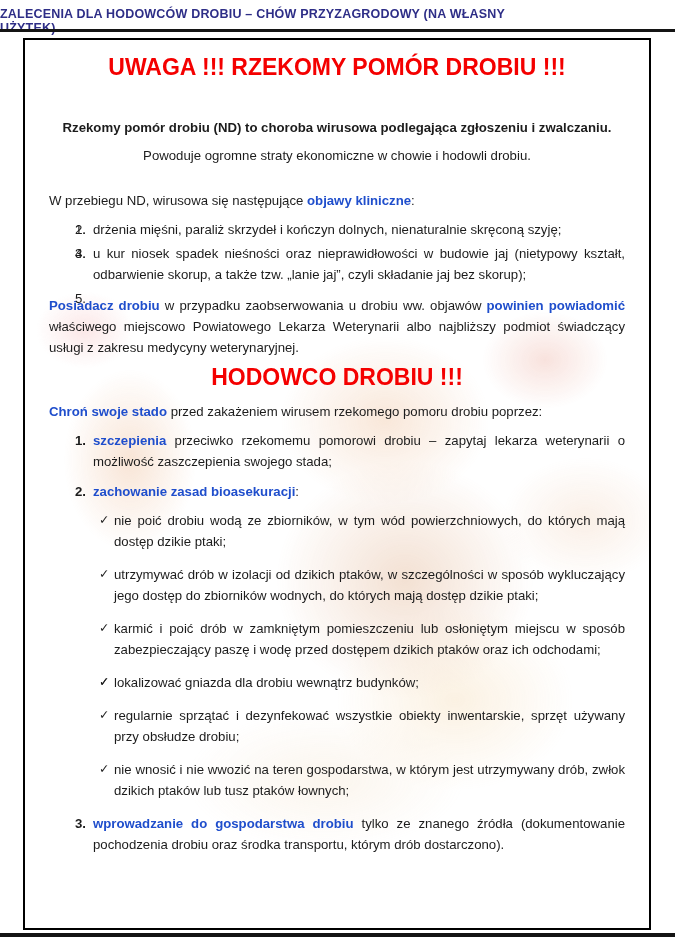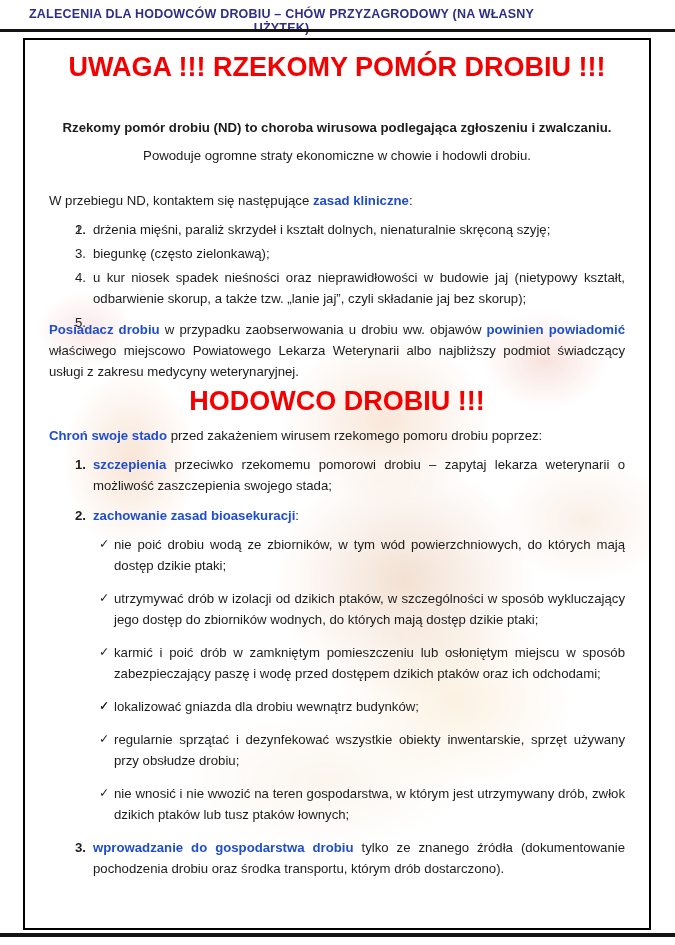--- a/index.html
+++ b/index.html
@@ -13,21 +13,21 @@
   html,body{width:675px;height:945px;}
   body{
     position:relative;
     background:#ffffff;
     font-family:"Liberation Sans", sans-serif;
     color:var(--body-text);
     overflow:hidden;
   }
   .top-header{
     position:absolute;top:7px;left:0;width:563px;
-    text-align:center;
+    text-align:left;
     font-size:12.5px;font-weight:bold;
     color:var(--header-navy);
     letter-spacing:.2px;
   }
   .top-rule{
     position:absolute;top:29px;left:0;width:675px;height:3px;
     background:var(--rule-color);
   }
   .bottom-rule{
     position:absolute;top:933px;left:0;width:675px;height:4px;
@@ -50,21 +50,21 @@
       radial-gradient(ellipse 90px 70px at 520px 320px,  rgba(214,82,52,.30),   rgba(214,82,52,0) 70%),
       radial-gradient(ellipse 150px 120px at 360px 380px,rgba(227,148,84,.40),  rgba(227,148,84,0) 70%),
       radial-gradient(ellipse 185px 170px at 380px 540px,rgba(204,124,64,.42),  rgba(204,124,64,0) 70%),
       radial-gradient(ellipse 170px 130px at 430px 660px,rgba(236,186,110,.36), rgba(236,186,110,0) 70%),
       radial-gradient(ellipse 200px 100px at 300px 740px,rgba(232,196,148,.30), rgba(232,196,148,0) 70%),
       radial-gradient(ellipse 120px 90px at 560px 480px, rgba(222,152,96,.28),  rgba(222,152,96,0) 70%);
   }
   .content{position:relative;z-index:1;}
   .red-title{
     color:var(--title-red);
-    font-size:27px;font-weight:bold;
+    font-size:23px;font-weight:bold;
     text-align:center;line-height:30px;
     margin:8px 0 10px 0;
   }
   .red-title.second{margin:4px 0 9px 0;}
   p,li{font-size:13.2px;line-height:21px;}
   .center{text-align:center;}
   .bold{font-weight:bold;margin-top:35px;}
   .blue{color:var(--accent-blue);font-weight:bold;}
   .intro-bold{margin-bottom:7px;}
   .intro-reg{margin-bottom:24px;}
@@ -96,26 +96,26 @@
 
 <div class="content-box">
   <div class="bg-art"></div>
   <div class="content">
 
     <h1 class="red-title">UWAGA !!! RZEKOMY POMÓR DROBIU !!!</h1>
 
     <p class="center bold intro-bold">Rzekomy pomór drobiu (ND) to choroba wirusowa podlegająca zgłoszeniu i zwalczaniu.</p>
     <p class="center intro-reg">Powoduje ogromne straty ekonomiczne w chowie i hodowli drobiu.</p>
 
-    <p class="lead"><span>W przebiegu ND, kontaktem się następujące </span><span class="blue">zasad kliniczne</span><span>:</span></p>
+    <p class="lead"><span>W przebiegu ND, wirusowa się następujące </span><span class="blue">objawy kliniczne</span><span>:</span></p>
 
     <ol class="num-list">
       <li class="num-item"><span class="num">1.</span></li>
-      <li class="num-item"><span class="num">2.</span><span>drżenia mięśni, paraliż skrzydeł i kształt dolnych, nienaturalnie skręconą szyję;</span></li>
-      <li class="num-item"><span class="num">3.</span><span>biegunkę (często zielonkawą);</span></li>
+      <li class="num-item"><span class="num">2.</span><span>drżenia mięśni, paraliż skrzydeł i kończyn dolnych, nienaturalnie skręconą szyję;</span></li>
+      <li class="num-item"><span class="num">3.</span></li>
       <li class="num-item"><span class="num">4.</span><span>u kur niosek spadek nieśności oraz nieprawidłowości w budowie jaj (nietypowy kształt, odbarwienie skorup, a także tzw. „lanie jaj”, czyli składanie jaj bez skorup);</span></li>
       <li class="num-item"><span class="num">5.</span></li>
     </ol>
 
     <p class="notify"><span class="blue">Posiadacz drobiu</span><span> w przypadku zaobserwowania u drobiu ww. objawów </span><span class="blue">powinien powiadomić</span><span> właściwego miejscowo Powiatowego Lekarza Weterynarii albo najbliższy podmiot świadczący usługi z zakresu medycyny weterynaryjnej.</span></p>
 
     <h2 class="red-title second">HODOWCO DROBIU !!!</h2>
 
     <p class="lead"><span class="blue">Chroń swoje stado</span><span> przed zakażeniem wirusem rzekomego pomoru drobiu poprzez:</span></p>
 

